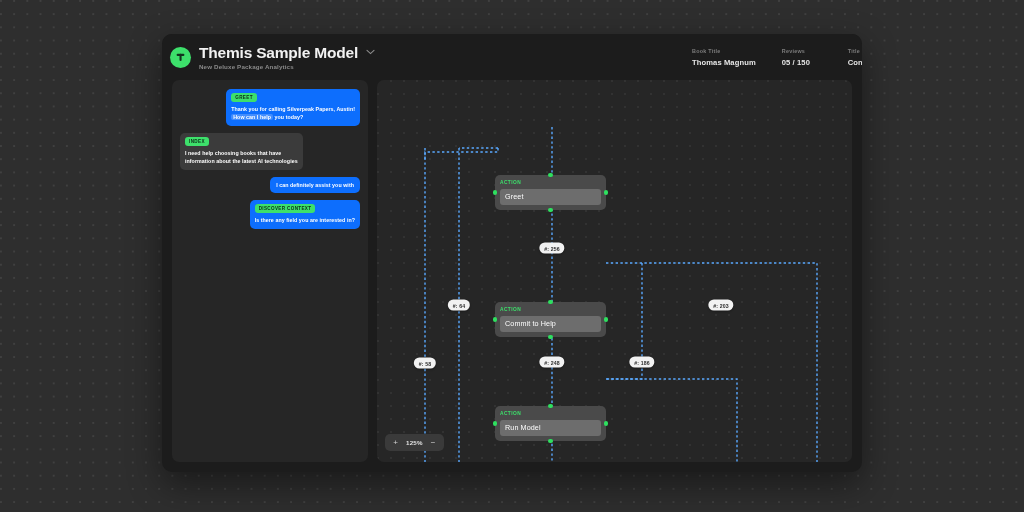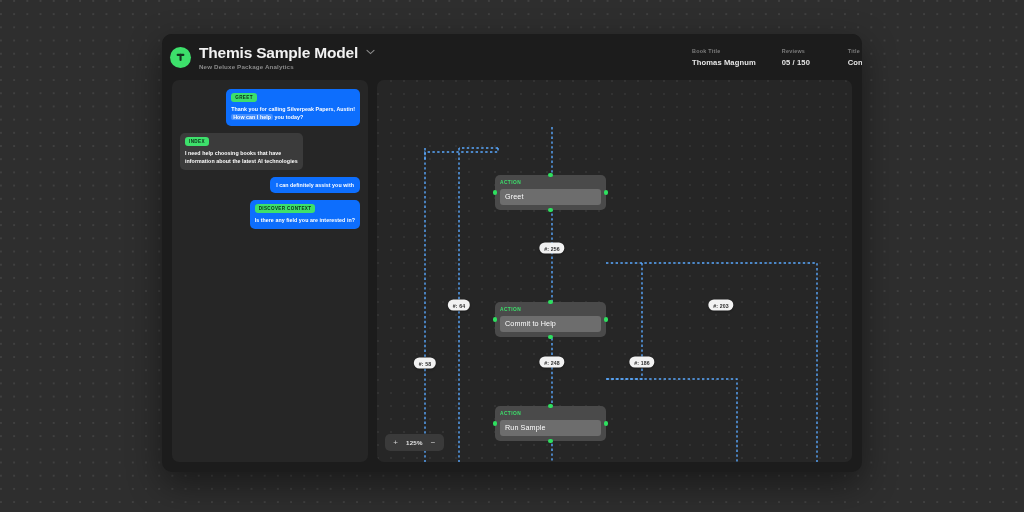--- a/index.html
+++ b/index.html
@@ -365,21 +365,21 @@
         <div class="node-kind">ACTION</div>
         <div class="node-field">Commit to Help</div>
       </div>
 
       <div class="node" style="left:118px; top:326px;">
         <span class="port top"></span>
         <span class="port bottom"></span>
         <span class="port left"></span>
         <span class="port right"></span>
         <div class="node-kind">ACTION</div>
-        <div class="node-field">Run Sample</div>
+        <div class="node-field">Run Model</div>
       </div>
 
       <div class="edge-label" style="left:175px; top:168px;">#: 256</div>
       <div class="edge-label" style="left:82px;  top:225px;">#: 64</div>
       <div class="edge-label" style="left:48px;  top:283px;">#: 58</div>
       <div class="edge-label" style="left:175px; top:282px;">#: 248</div>
       <div class="edge-label" style="left:344px; top:225px;">#: 203</div>
       <div class="edge-label" style="left:265px; top:282px;">#: 186</div>
 
       <div id="zoom-control">

